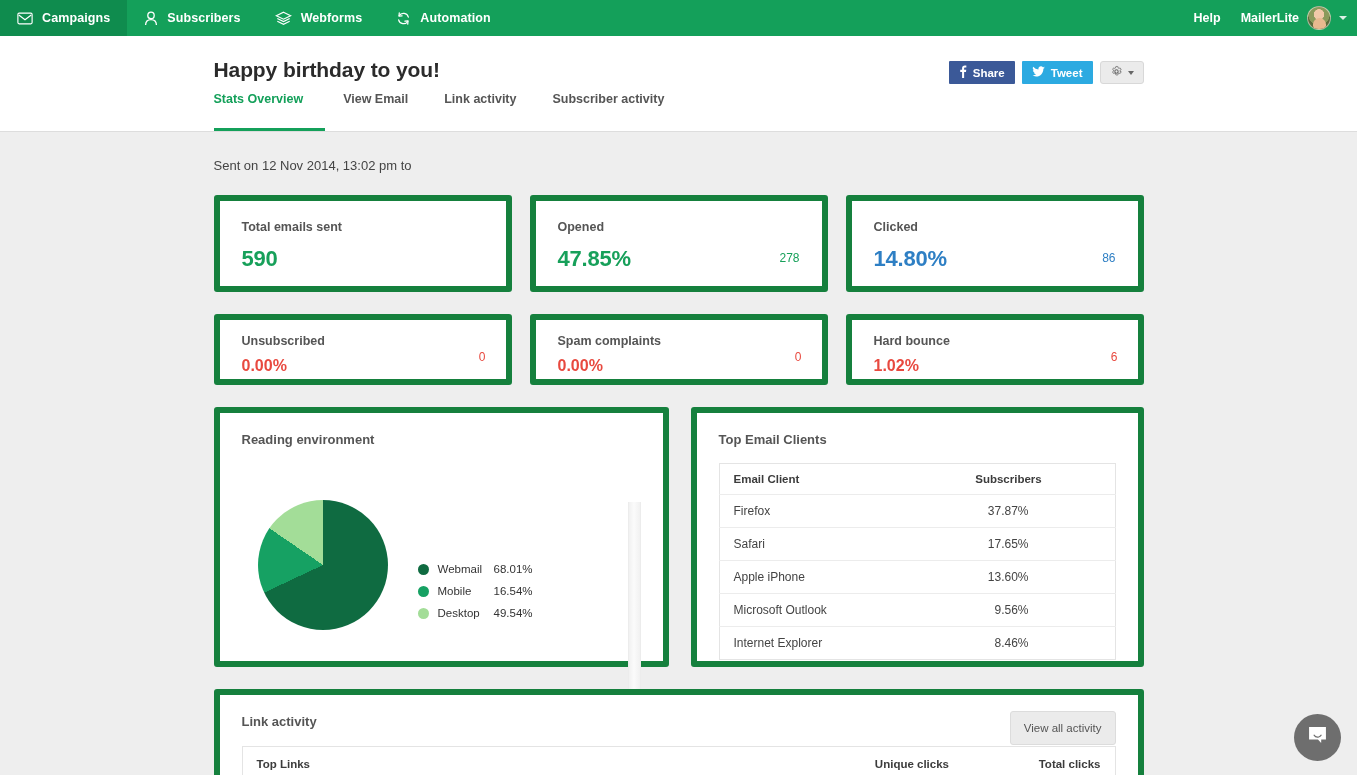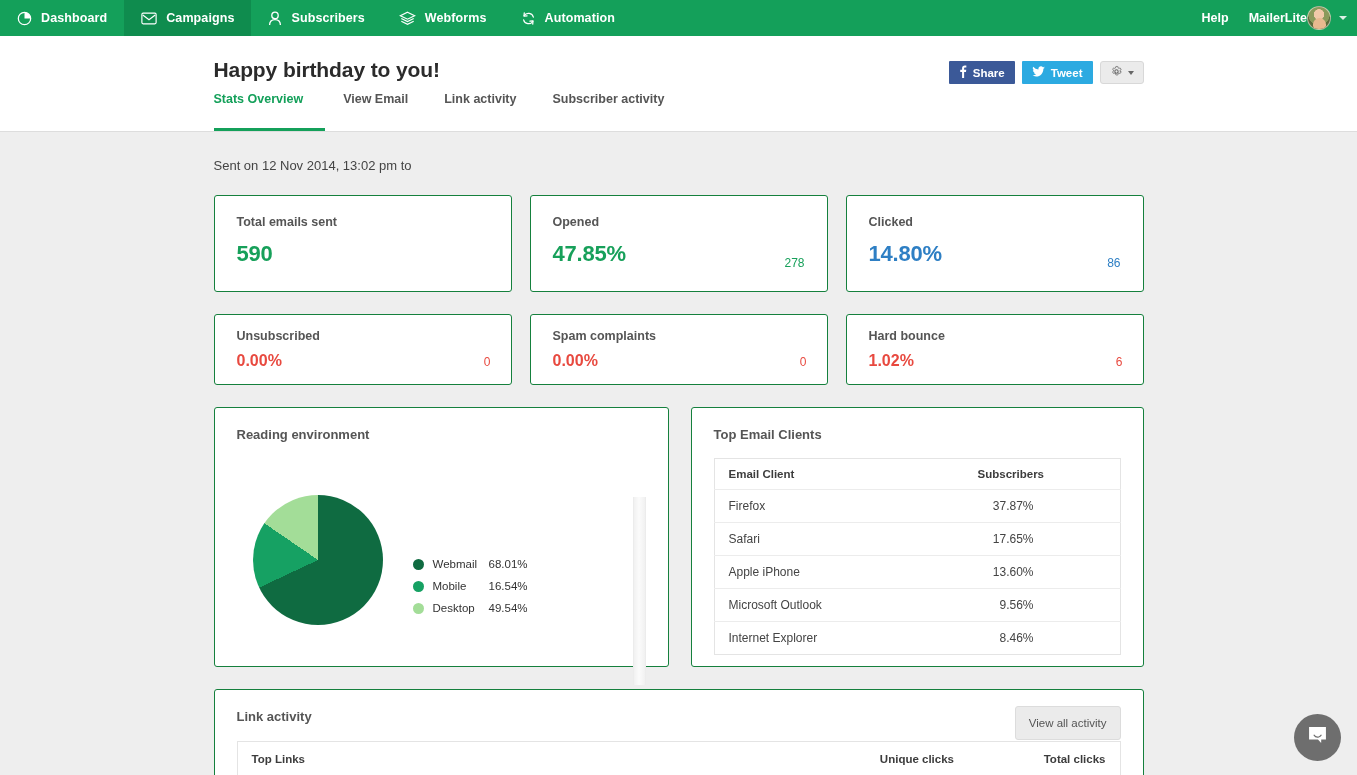--- a/index.html
+++ b/index.html
@@ -42,21 +42,21 @@
     display: flex;
     align-items: center;
     gap: 0;
     padding-right: 10px;
   }
   .nav-help {
     color: #fff; font-size: 12.5px; font-weight: bold;
     padding: 0 14px; cursor: pointer; white-space: nowrap;
   }
   .nav-user {
-    display: flex; align-items: center; 
+    display: flex; align-items: center; gap: 8px;
     color: #fff; font-size: 12.5px; font-weight: bold;
     cursor: pointer; padding-left: 6px; white-space: nowrap;
   }
   .avatar {
     width: 24px; height: 24px; border-radius: 50%;
     background: radial-gradient(circle at 50% 34%, #f0c9a8 0 28%, #8a9a5b 30% 58%, #5c6b3a 60% 100%);
     border: 1px solid rgba(255,255,255,.5);
     overflow: hidden; position: relative; flex: none;
   }
   .avatar::after {
@@ -129,21 +129,21 @@
   
   .content {
     width: 930px; margin: 0 auto; padding-top: 26px;
   }
   .sent-on {
     font-size: 13px; color: #444; margin-bottom: 22px;
   }
 
   .card {
     background: #fff;
-    border: 1px solid #15803d;
+    border: 6px solid #15803d;
     border-radius: 3px;
   }
 
   .row-primary { display: flex; gap: 18px; margin-bottom: 22px; }
   .stat-primary {
     flex: 1; height: 97px;
     padding: 19px 22px 0 22px;
     position: relative;
   }
   .stat-label {
@@ -255,29 +255,20 @@
     display: flex; align-items: center; justify-content: center;
     z-index: 50;
   }
 </style>
 </head>
 <body>
 
 <div class="topnav">
   <div class="nav-left">
 
-    <a class="nav-item">
-      <span>
-        <svg width="15" height="15" viewBox="0 0 16 16">
-            <circle cx="8" cy="8" r="6.6" fill="none" stroke="#fff" stroke-width="1.3"></circle>
-            <path d="M8 8 L8 1.4 A6.6 6.6 0 0 1 14.6 8 Z" fill="#fff"></path>
-          </svg>
-      </span>
-      <span>Dashboard</span>
-    </a>
 
     <a class="nav-item active">
       <span>
         <svg width="16" height="13" viewBox="0 0 18 14">
             <rect x="1" y="1" width="16" height="12" rx="1.4" fill="none" stroke="#fff" stroke-width="1.3"></rect>
             <path d="M2 3 L9 8.3 L16 3" fill="none" stroke="#fff" stroke-width="1.3"></path>
           </svg>
       </span>
       <span>Campaigns</span>
     </a>

